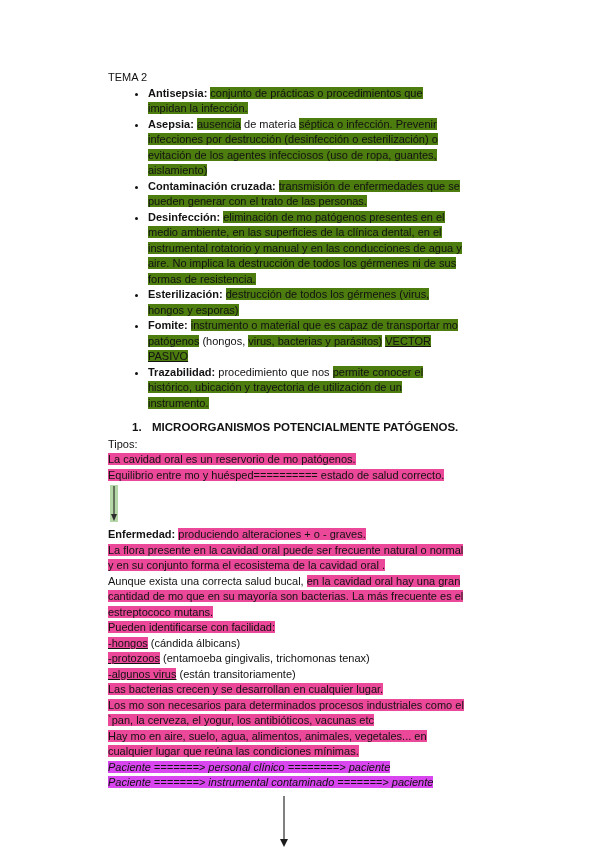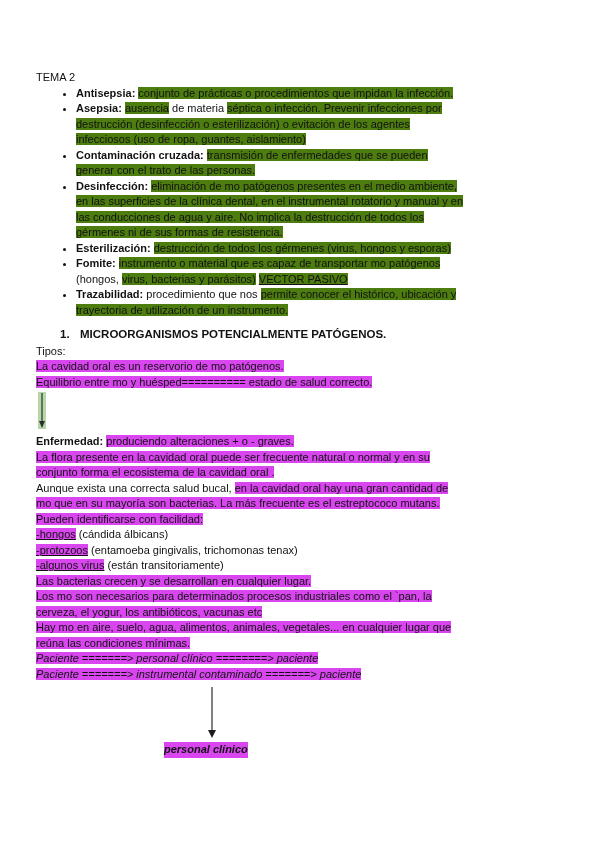--- a/index.html
+++ b/index.html
@@ -5,29 +5,29 @@
   html,body { margin:0; padding:0; background:#ffffff; }
   .page {
     position:relative;
     width:528px; height:848px;
     background:#ffffff;
     font-family:"Liberation Sans","DejaVu Sans",sans-serif;
     font-size:11px;
     line-height:15.5px;
     color:#121212;
     box-sizing:border-box;
-    padding:70px 64px 0 36px;
+    padding:70px 64px 0 108px;
     overflow:hidden;
   }
   p { margin:0; }
   .defs { margin:0; padding:0 0 0 40px; list-style:disc outside; }
   .defs li { margin:0; padding:0; }
   b { font-weight:bold; }
   .hl-b { background:#4d7c0f; }
-  .hl-g { background:#d946ef; }
+  .hl-g { background:#ec4899; }
   .hl-y { background:#fdd663; }
   .hl-p { background:#d946ef; }
   .und { text-decoration:underline; }
   .ital { font-style:italic; }
   .sec-heading { display:flex; font-weight:bold; font-size:11.5px; margin:9px 0 1px 24px; }
   .sec-num { width:20px; flex:0 0 auto; }
   .arrow-strip {
     width:8px; height:37px;
     background:#b6d7a8;
     margin:2px 0 5px 2px;

